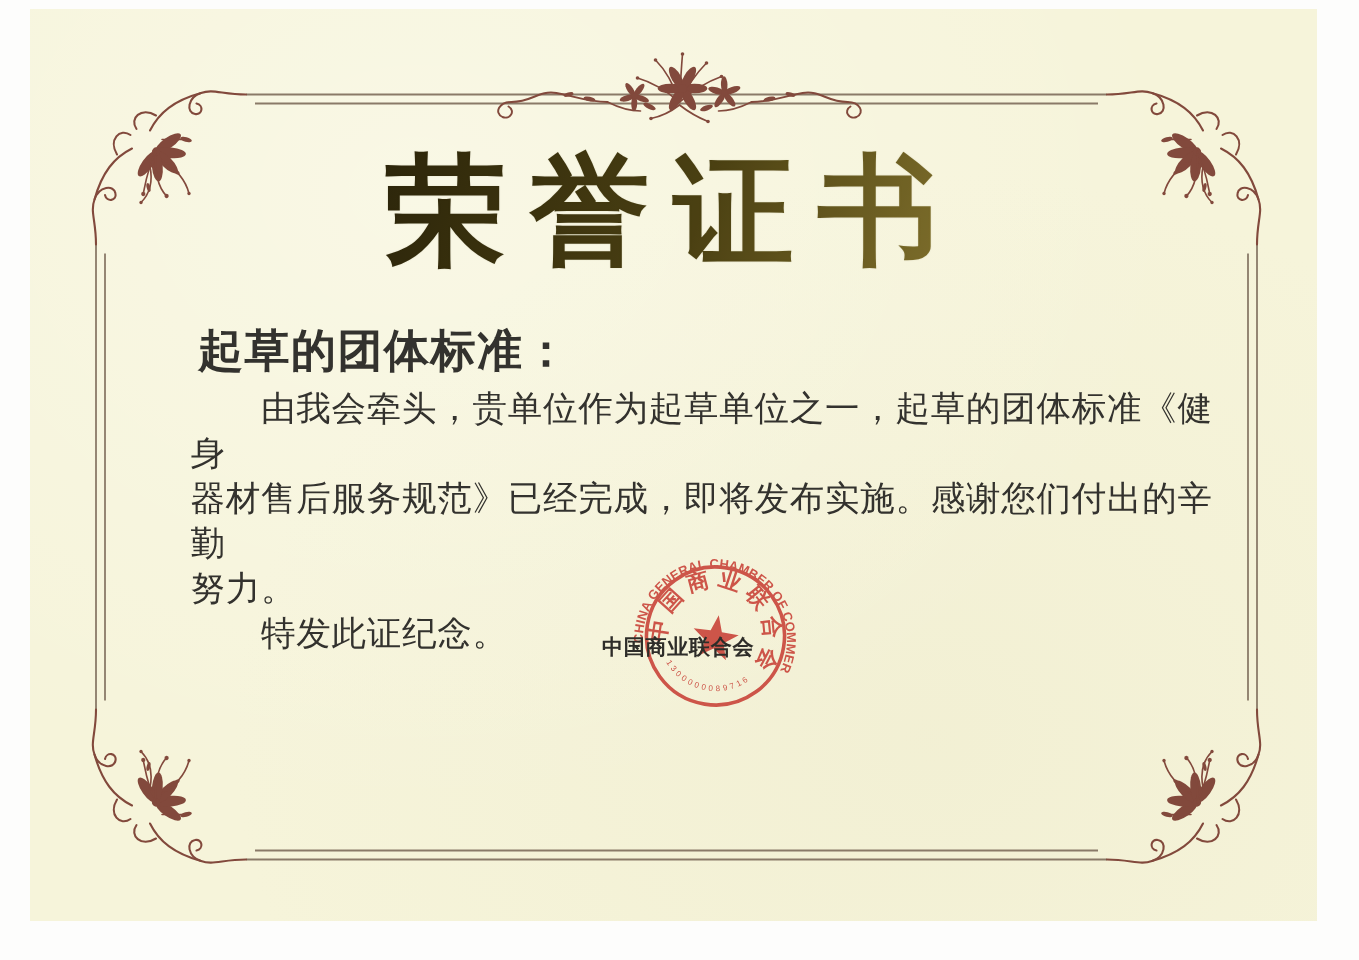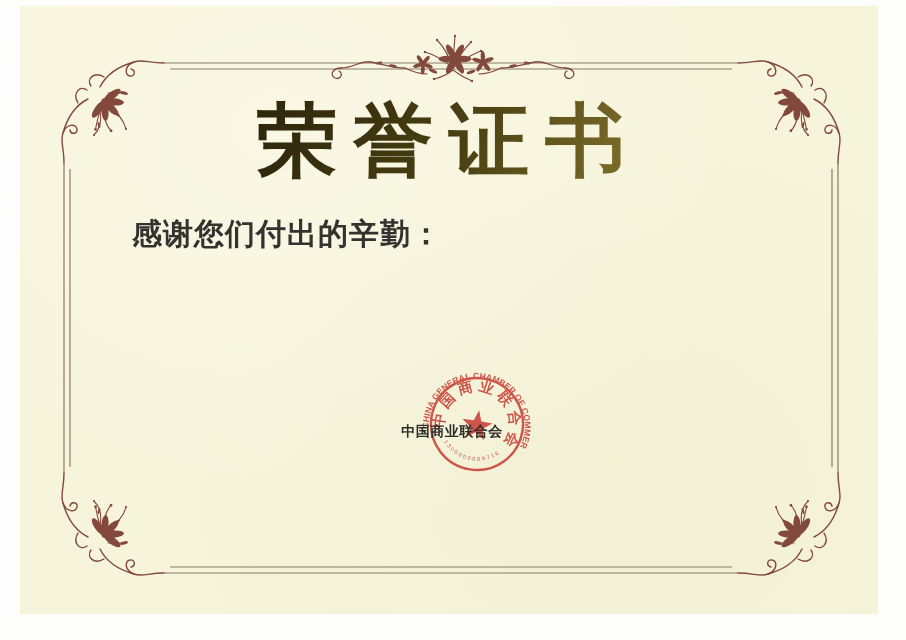--- a/index.html
+++ b/index.html
@@ -156,22 +156,26 @@
             <circle r="3"></circle>
           </g>
           <ellipse cx="-20" cy="5" rx="4.5" ry="1.7" transform="rotate(25 -20 5)"></ellipse>
           <ellipse cx="18" cy="6" rx="4.5" ry="1.7" transform="rotate(-20 18 6)"></ellipse>
         </g>
       </g>
     </svg>
 
     <div class="title">荣誉证书</div>
 
-    <div class="recipient">感谢您们付出的辛勤：</div>
+    <div class="recipient">起草的团体标准：</div>
 
+    <div class="body-text">　　由我会牵头，贵单位作为起草单位之一，起草的团体标准《健身
+器材售后服务规范》已经完成，即将发布实施。感谢您们付出的辛勤
+努力。
+　　特发此证纪念。</div>
 
     <svg class="seal-svg" viewBox="0 0 120 120" aria-hidden="true">
       <g transform="rotate(9 60 60)" fill="none" stroke="none">
         <circle cx="60" cy="60" r="46" stroke="#c9453a" stroke-width="2.4"></circle>
         <path id="sealEng" d="M13.9,76.1 A48,48 0 1 1 106.1,76.1" fill="none"></path>
         <text font-size="8.6" fill="#c9453a" font-weight="bold">
           <textPath href="#sealEng" startOffset="4">CHINA GENERAL CHAMBER OF COMMERCE</textPath>
         </text>
         <path id="sealCn" d="M29,71.3 A33,33 0 1 1 85.3,81.2" fill="none"></path>
         <text font-size="14.5" fill="#c9453a" font-weight="bold" letter-spacing="4.5" font-family="serif">

